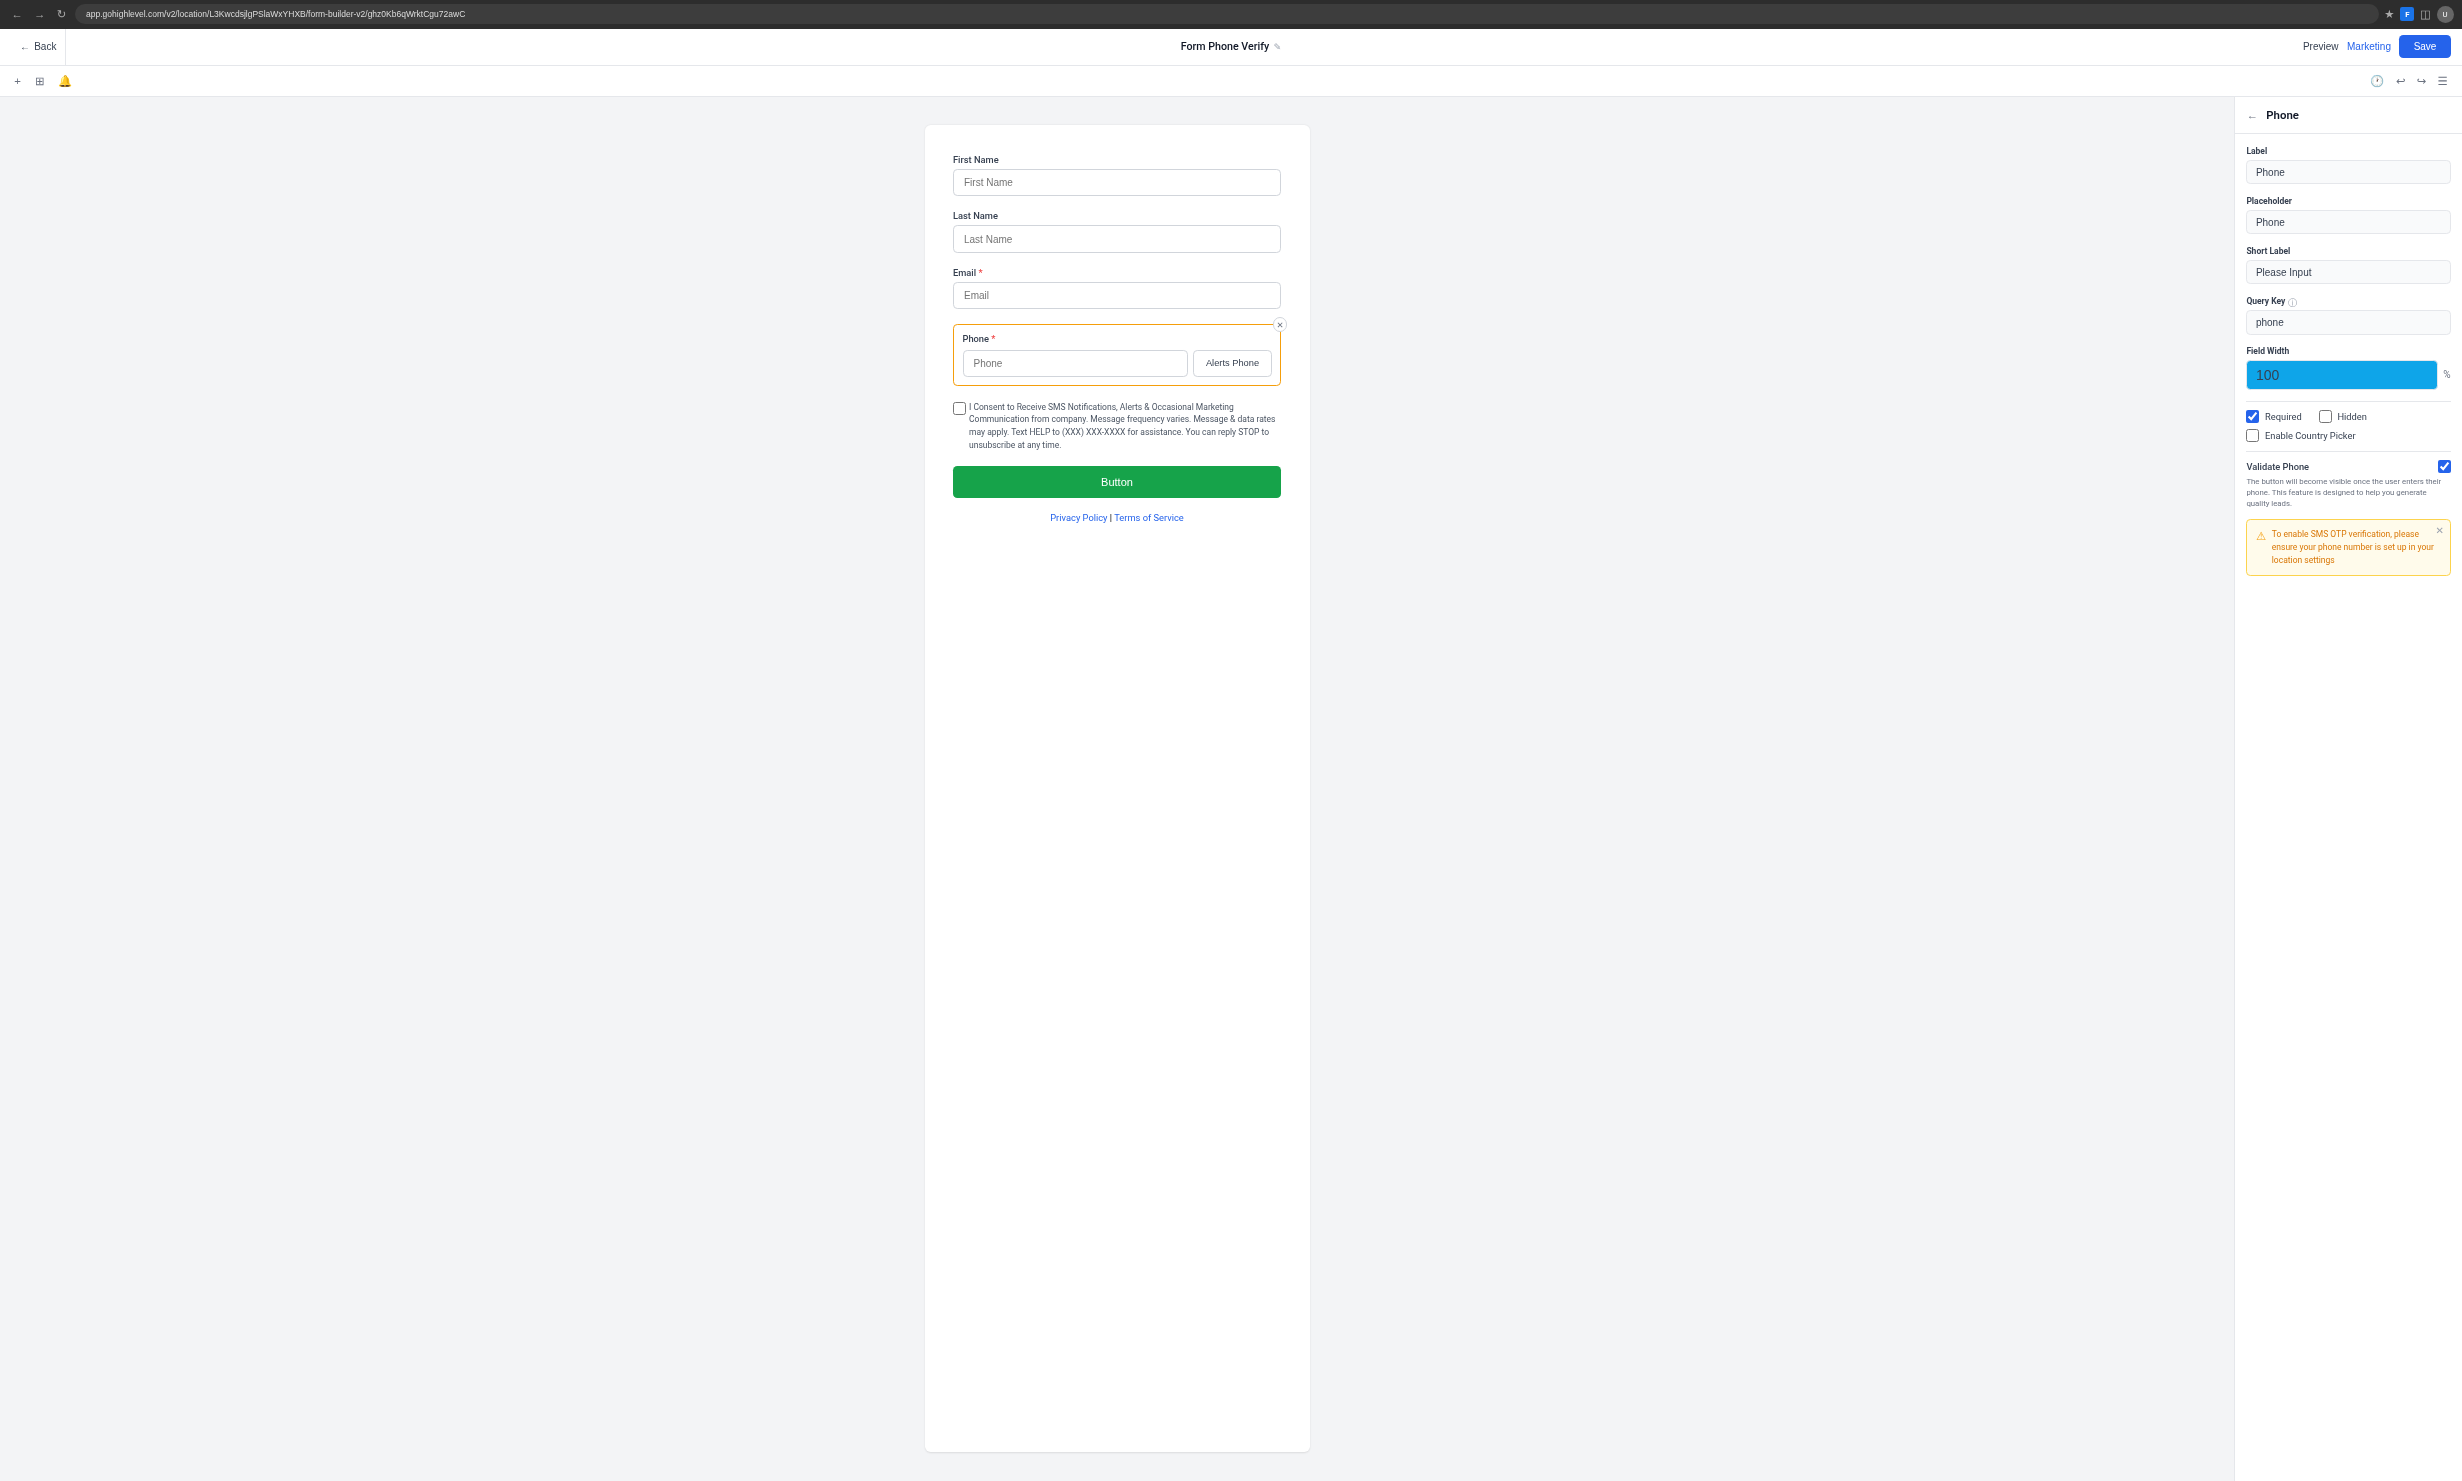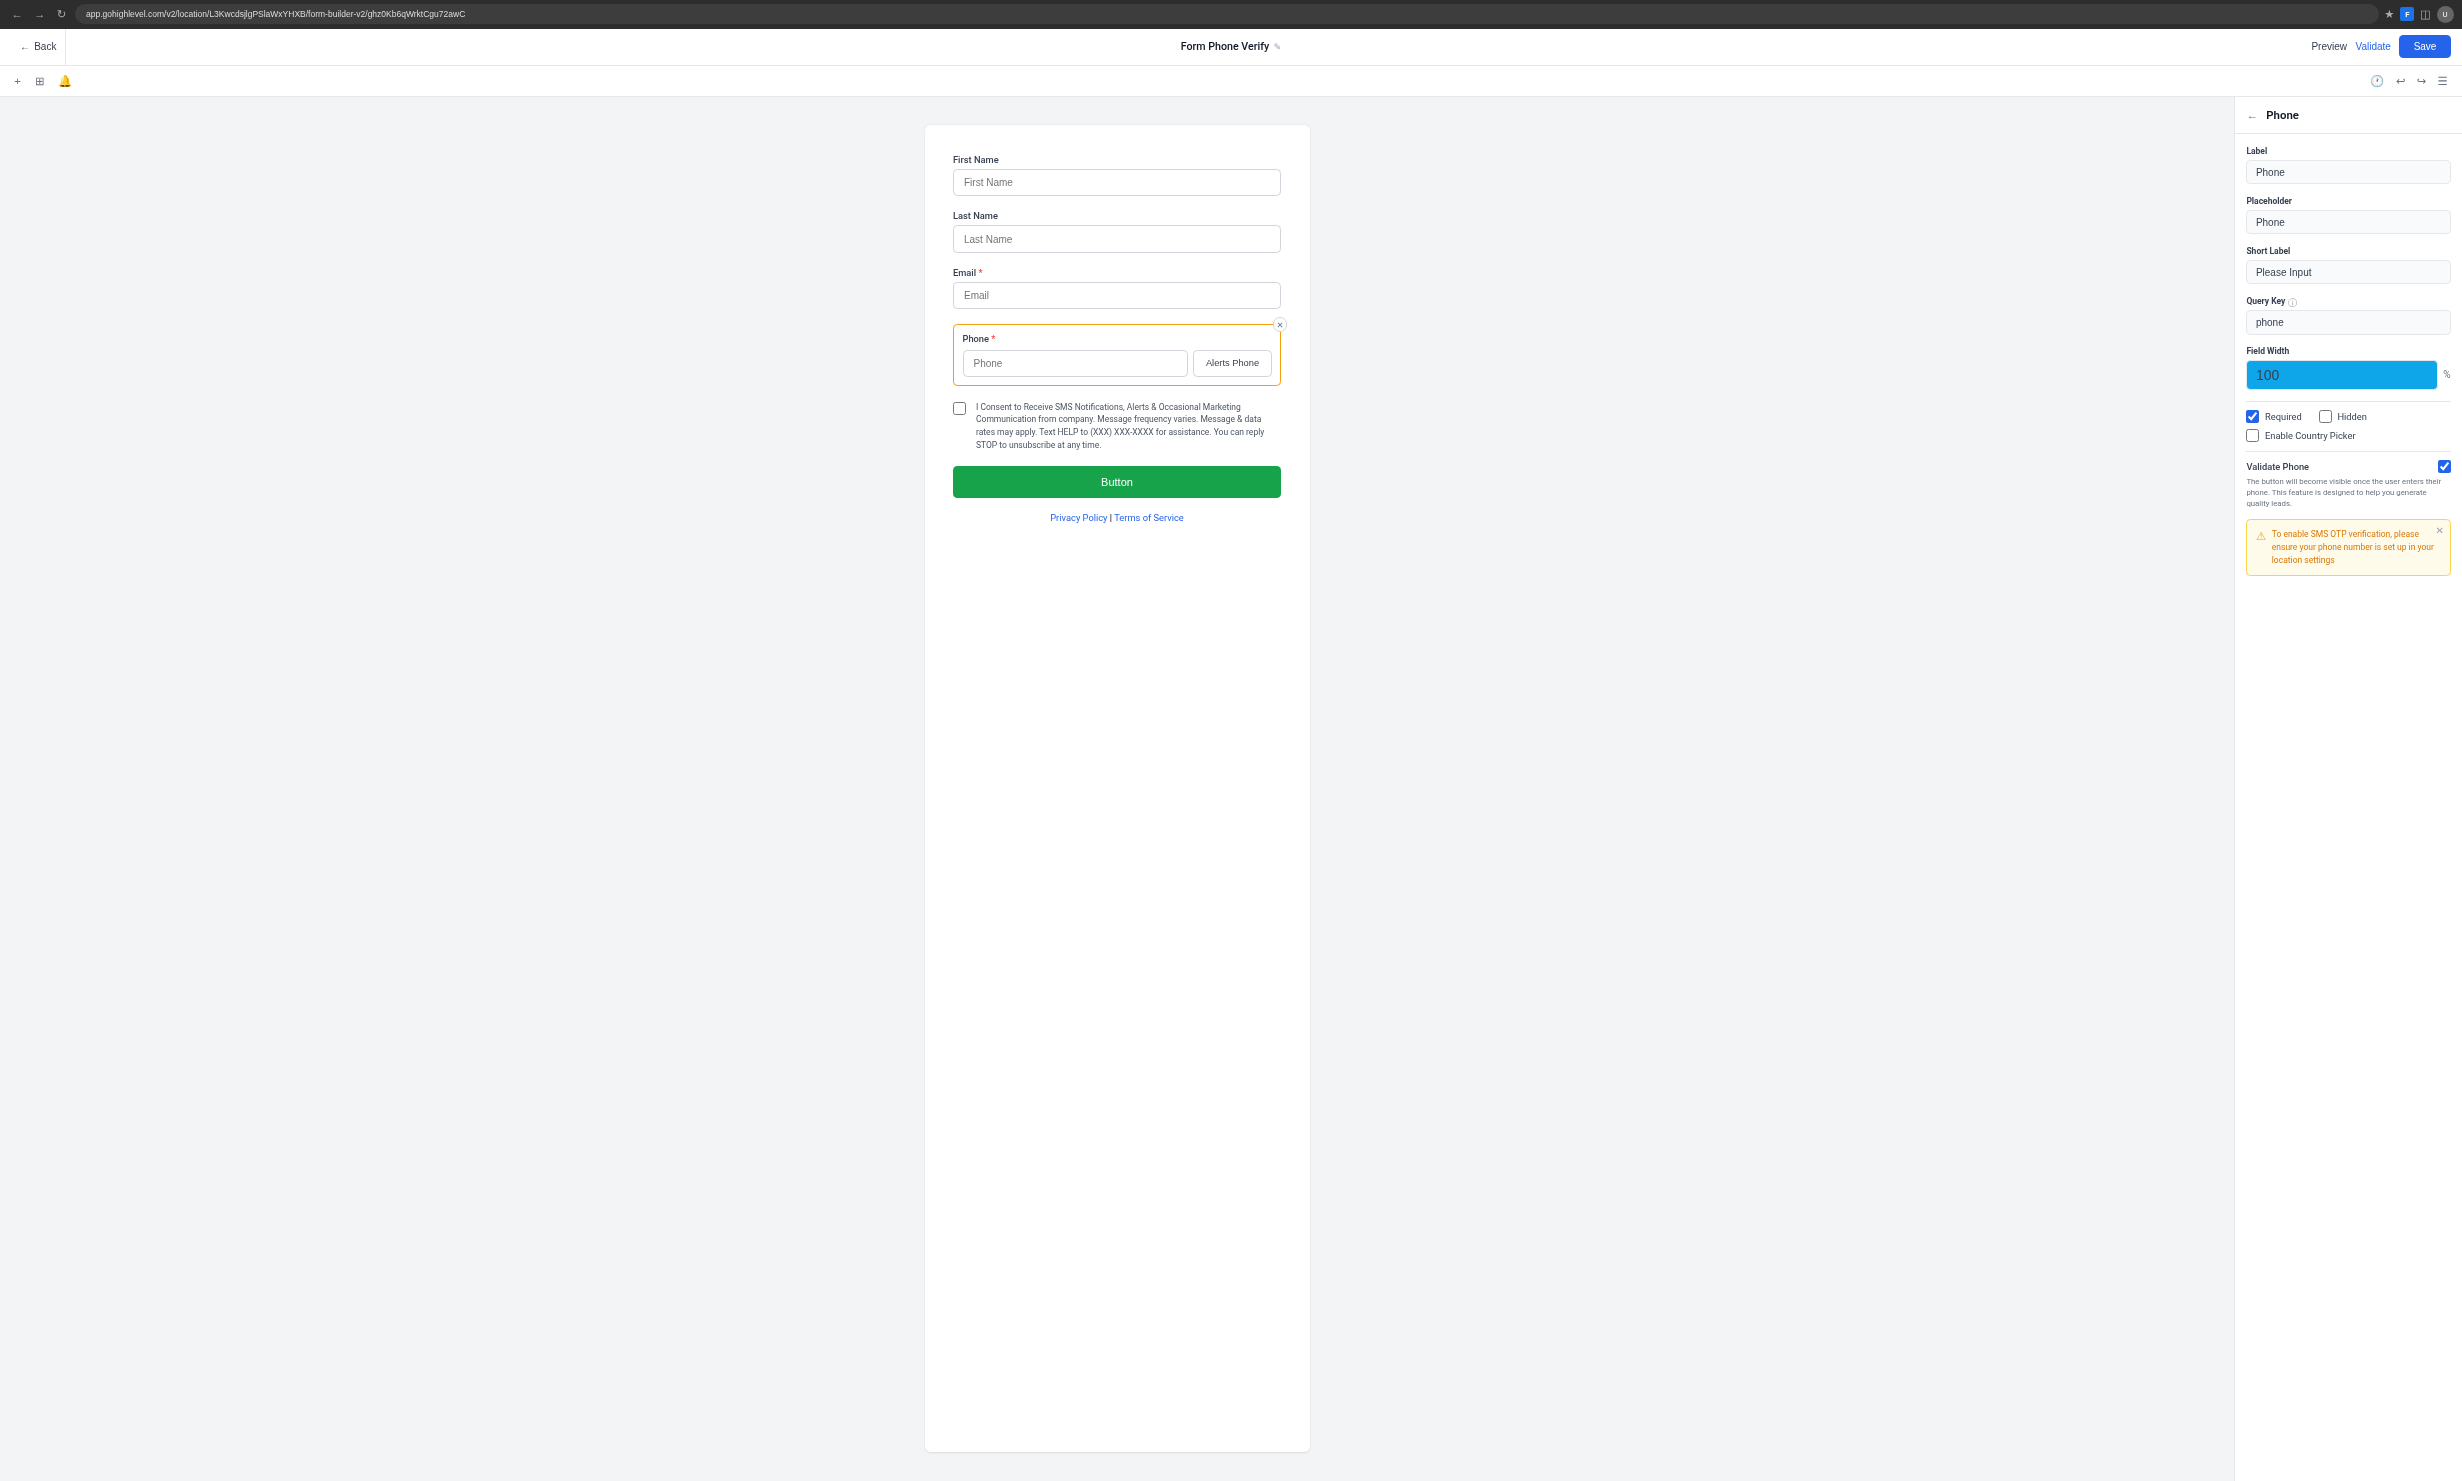--- a/index.html
+++ b/index.html
@@ -251,21 +251,21 @@
       padding: 7.1px 11.4px;
       font-size: 9.3px;
       color: #374151;
       cursor: pointer;
       white-space: nowrap;
     }
 
     .sms-consent {
       display: flex;
       align-items: flex-start;
-      gap: 10px;
+      gap: 3px;
       margin-bottom: 14.2px;
     }
     .sms-checkbox {
       margin-top: 1.4px;
       flex-shrink: 0;
     }
     .sms-text {
       font-size: 8.5px;
       color: #4b5563;
       line-height: 1.5;
@@ -462,21 +462,21 @@
   <button class="back-btn">
     <span>←</span>
     <span>Back</span>
   </button>
   <div class="header-title">
     <span>Form Phone Verify</span>
     <span style="color:#9ca3af;font-size:9.3px;">✎</span>
   </div>
   <div class="header-actions">
     <button class="preview-btn">Preview</button>
-    <button class="integrate-btn">Validate</button>
+    <button class="integrate-btn">Marketing</button>
     <button class="save-btn">Save</button>
   </div>
 </div>
 
 <div class="toolbar">
   <div class="toolbar-left">
     <button class="toolbar-icon-btn">+</button>
     <button class="toolbar-icon-btn">⊞</button>
     <button class="toolbar-icon-btn">🔔</button>
   </div>

